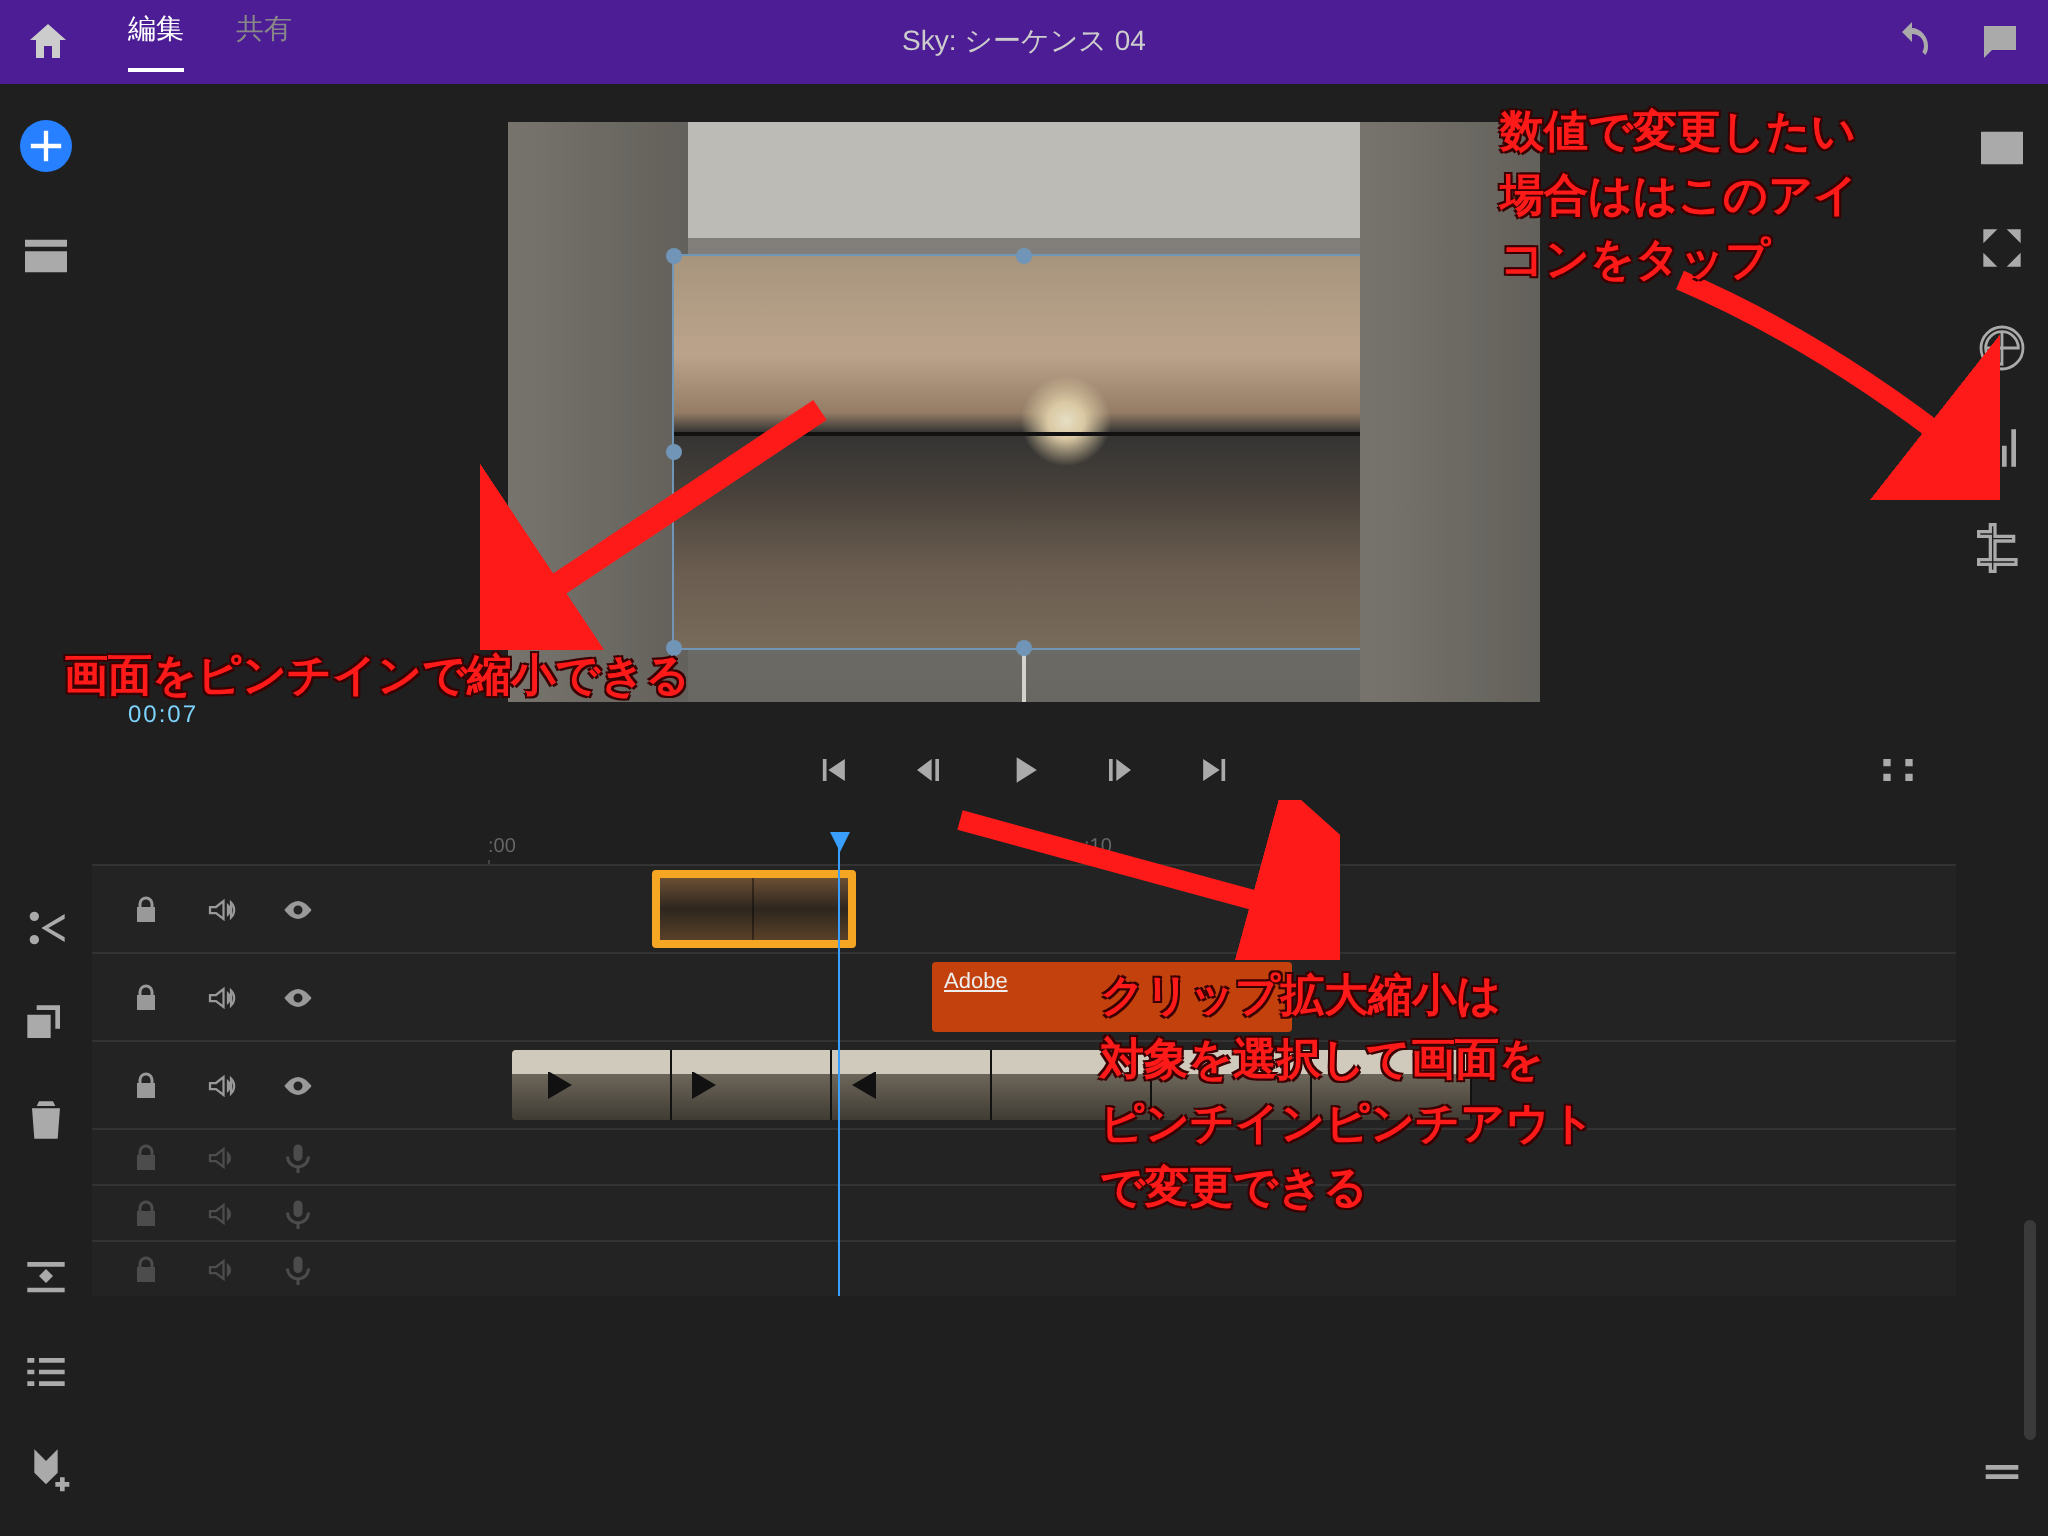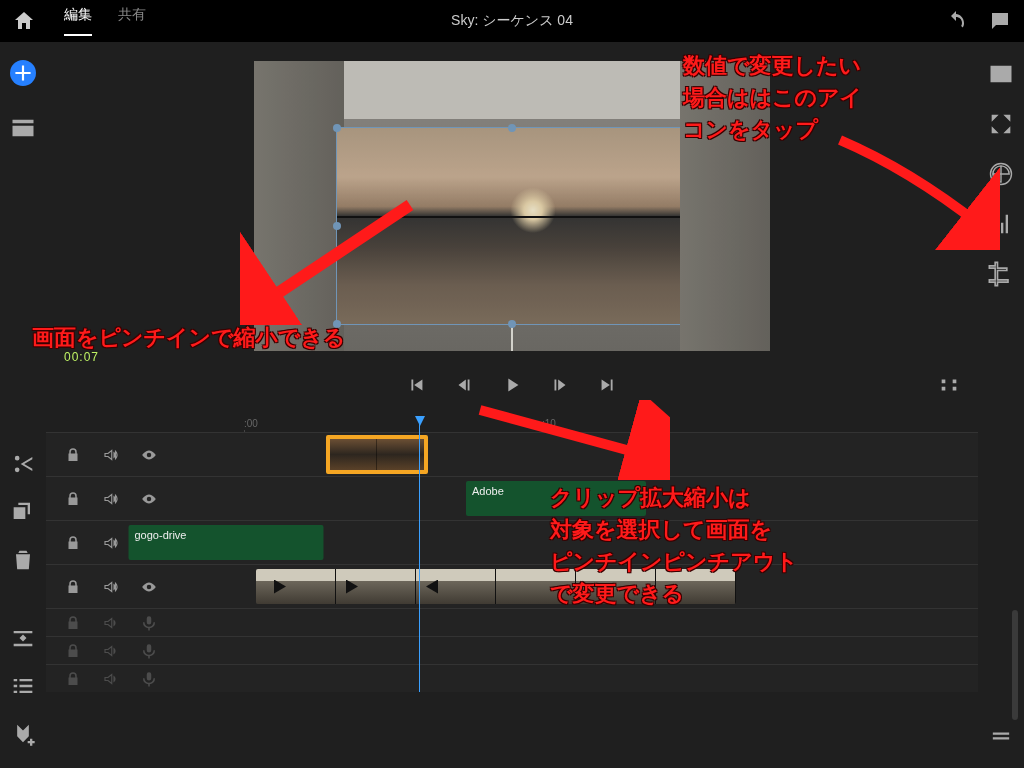--- a/index.html
+++ b/index.html
@@ -10,21 +10,21 @@
   color: #ccc;
   overflow: hidden;
   position: relative;
 }
 
 
 .topbar {
   height: 42px;
   display: flex; align-items: center;
   padding: 0 12px;
-  background: #000000;
+  background: #4c1d95;
   position: relative;
 }
 .topbar .home { width: 24px; height: 24px; display:flex; align-items:center; justify-content:center; cursor:pointer; }
 .tabs { display:flex; margin-left: 28px; gap: 26px; font-size: 14px; }
 .tabs .tab { cursor:pointer; padding-bottom: 10px; color:#888; }
 .tabs .tab.active { color:#fff; border-bottom: 2px solid #fff; }
 .title { position:absolute; left:50%; transform:translateX(-50%); font-size:14px; color:#ccc; }
 .topright { position:absolute; right:12px; display:flex; gap:20px; align-items:center; }
 .topright .icon { width:24px; height:24px; display:flex; align-items:center; justify-content:center; cursor:pointer; color:#aaa; }
 
@@ -90,21 +90,21 @@
 .selbox .h-w{top:calc(50% - 4px);left:-4px}.selbox .h-e{top:calc(50% - 4px);right:-4px}
 .selbox .h-sw{bottom:-4px;left:-4px}.selbox .h-s{bottom:-4px;left:calc(50% - 4px)}.selbox .h-se{bottom:-4px;right:-4px}
 .sunset {
   position:absolute; inset:0;
   background:
     radial-gradient(circle at 56% 42%, #ffe9a0 0, #ffcf66 4%, rgba(255,200,100,0) 10%),
     linear-gradient(#c79354 0, #e4a25e 25%, #b87637 40%, #2b2b28 45%, #4a3826 60%, #7b5631 80%, #8d6537 100%);
 }
 .horizon { position:absolute; left:0; right:0; top:45%; height:2px; background:#050504; }
 .timecode {
-  position:absolute; left:18px; bottom:6px; font-size:12px; color:#bef264; letter-spacing:1px;text-align:center;
+  position:absolute; left:18px; bottom:6px; font-size:12px; color:#7dd3fc; letter-spacing:1px;text-align:center;
 }
 
 
 .transport { height:30px; display:flex; align-items:center; justify-content:center; gap:26px; position:relative; }
 .transport .tbtn { width:22px; height:22px; display:flex;align-items:center;justify-content:center; cursor:pointer; color:#aaa; }
 .transport .tgroup { display:flex; gap:26px; }
 .transport .right { position:absolute; right:18px; display:flex; gap:18px; }
 
 
 .timeline {
@@ -130,21 +130,21 @@
   position:absolute; top:4px; bottom:4px; border-radius:2px;
   font-size:11px; color:#eee; padding:4px 6px;
   overflow:hidden;
 }
 .clip.sel { background:#f5a623; border:2px solid #f5a623; top:2px; bottom:2px; padding:0;}
 .clip.sel .thumb { position:absolute; inset:2px; background:linear-gradient(#6b4f34,#2d261f 50%, #5a4128); }
 .clip.sel .thumb::before, .clip.sel .thumb::after{
   content:""; position:absolute; top:0; bottom:0; width:50%; 
 }
 .clip.sel .thumb::after{ right:0; border-left:1px solid rgba(0,0,0,.4); background:linear-gradient(#6b4f34,#2d261f 50%, #5a4128);}
-.clip.title { background:#14532d; }
+.clip.title { background:#c2410c;text-decoration:underline; }
 .clip.video { background:#333; padding:0; }
 .clip.video .vthumb { position:absolute; inset:0; display:flex; }
 .clip.video .vthumb > div { flex:1; background:linear-gradient(#cfcabb 0,#cfcabb 35%, #6c665a 35%, #403b33); border-right:1px solid #111;}
 .clip.video .farrow { position:absolute; top:50%; transform:translateY(-50%); width:12px;height:14px; background:#111; }
 .clip.video .farrow.l{ left:18px; clip-path:polygon(0 0,100% 50%,0 100%);} 
 .clip.video .farrow.l2{ left:90px; clip-path:polygon(0 0,100% 50%,0 100%);} 
 .clip.video .farrow.r{ left:170px; clip-path:polygon(100% 0,0 50%,100% 100%);} 
 
 .playhead {
   position:absolute; top:0; bottom:0; width:0; border-left:1px solid #3aa0ff;
@@ -389,42 +389,20 @@
             <svg viewBox="0 0 24 24">
               <path d="M12 6c5 0 9 6 9 6s-4 6-9 6-9-6-9-6 4-6 9-6zm0 3a3 3 0 100 6 3 3 0 000-6z"></path>
             </svg>
           </div>
       </div>
       <div class="trackbody">
         <div class="clip title" style="left:370px; width:180px">Adobe</div>
       </div>
     </div>
 
-    <div class="track">
-      <div class="trackhead">
-        <div class="ticon">
-            <svg viewBox="0 0 24 24">
-              <path d="M7 10V8a5 5 0 0110 0v2h1v10H6V10zm2 0h6V8a3 3 0 00-6 0z"></path>
-            </svg>
-          </div>
-        <div class="ticon">
-            <svg viewBox="0 0 24 24">
-              <path d="M4 10h4l5-4v12l-5-4H4zM16 9a4 4 0 010 6zM18 7a7 7 0 010 10z" fill="none" stroke="currentColor" stroke-width="1.5"></path>
-            </svg>
-          </div>
-        <div class="ticon">
-            <svg viewBox="0 0 24 24">
-              <path d="M12 6c5 0 9 6 9 6s-4 6-9 6-9-6-9-6 4-6 9-6zm0 3a3 3 0 100 6 3 3 0 000-6z"></path>
-            </svg>
-          </div>
-      </div>
-      <div class="trackbody">
-        <div class="clip title" style="left:40px; width:195px">gogo-drive</div>
-      </div>
-    </div>
 
     <div class="track">
       <div class="trackhead">
         <div class="ticon">
             <svg viewBox="0 0 24 24">
               <path d="M7 10V8a5 5 0 0110 0v2h1v10H6V10zm2 0h6V8a3 3 0 00-6 0z"></path>
             </svg>
           </div>
         <div class="ticon">
             <svg viewBox="0 0 24 24">
@@ -514,21 +492,21 @@
 
     <div class="playhead"></div>
   </div>
 
 </div>
 
 <div class="vscroll">
     <div class="thumb"></div>
   </div>
 
-<div class="anno" style="left:683px; top:50px; white-space:pre">数値で変更したい
+<div class="anno" style="left:750px; top:50px; white-space:pre">数値で変更したい
 場合ははこのアイ
 コンをタップ</div>
 <div class="anno" style="left:32px; top:322px">画面をピンチインで縮小できる</div>
 <div class="anno" style="left:550px; top:482px; white-space:pre">クリップ拡大縮小は
 対象を選択して画面を
 ピンチインピンチアウト
 で変更できる</div>
 
 <svg class="arrow" style="left:830px; top:130px" width="170" height="120">
   <defs>

